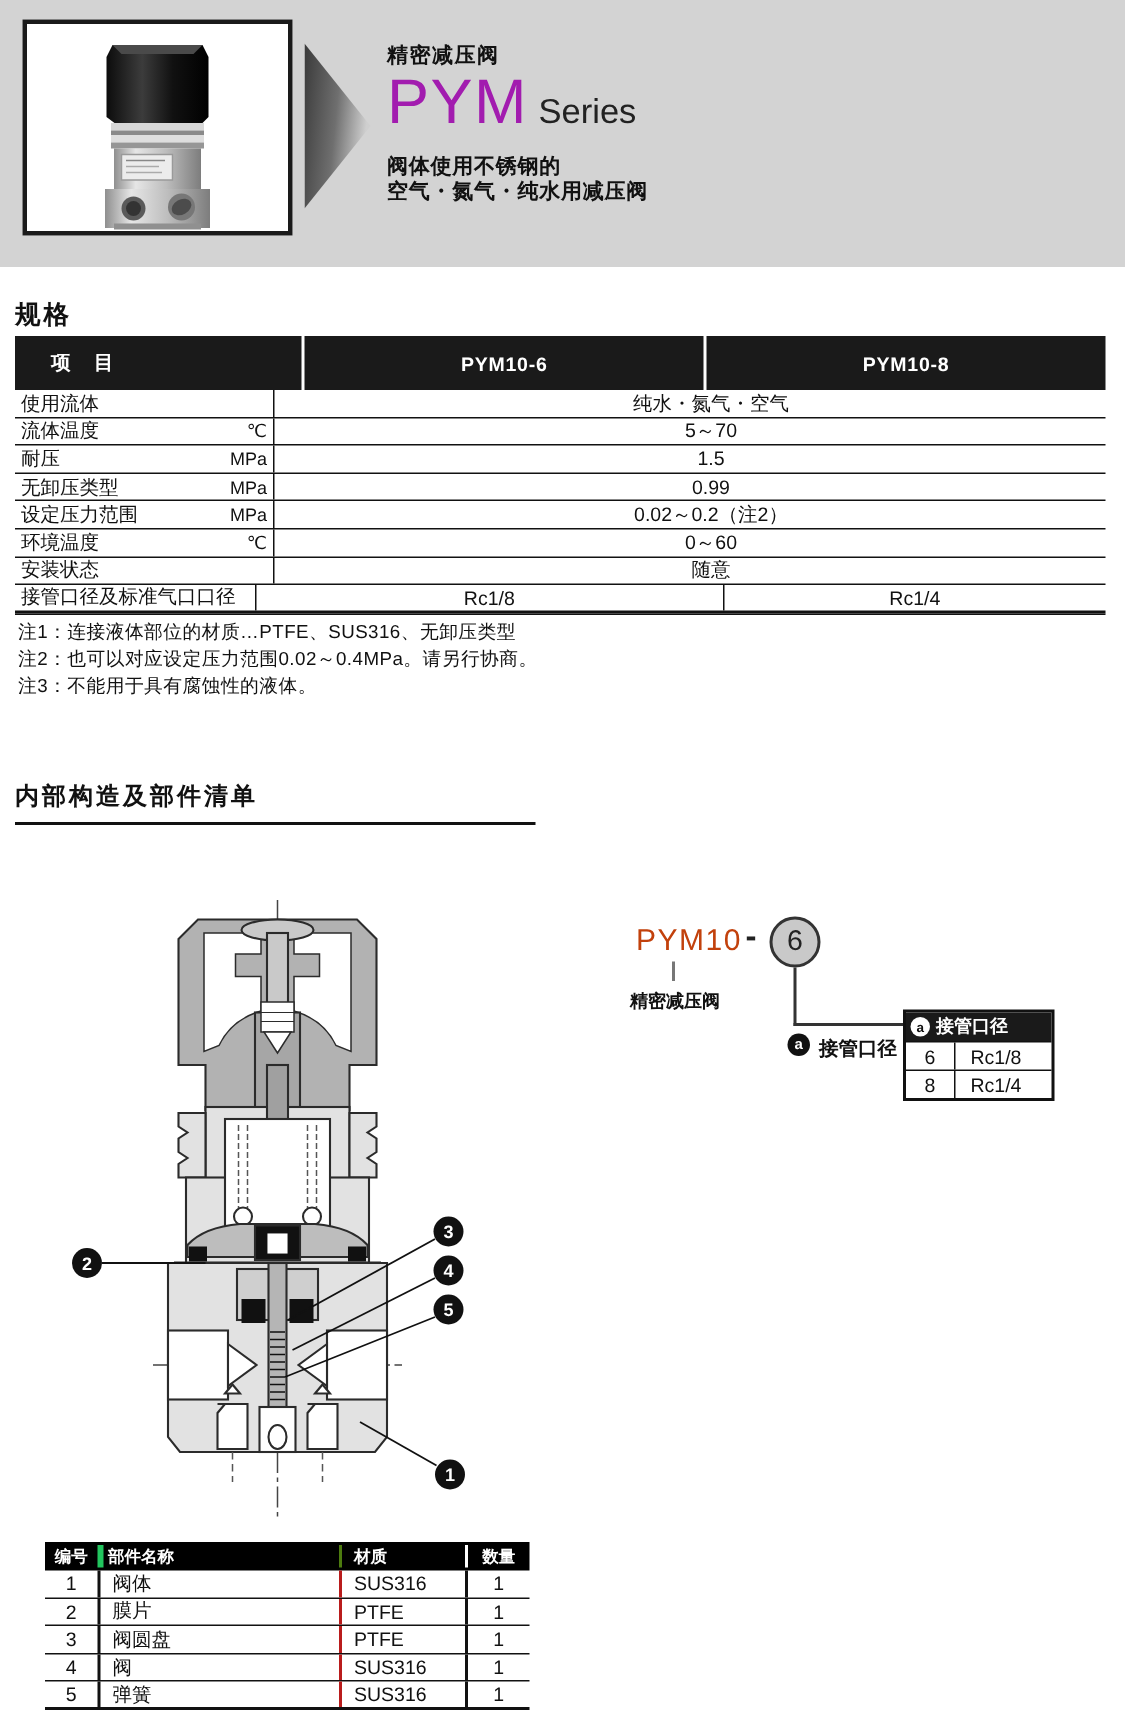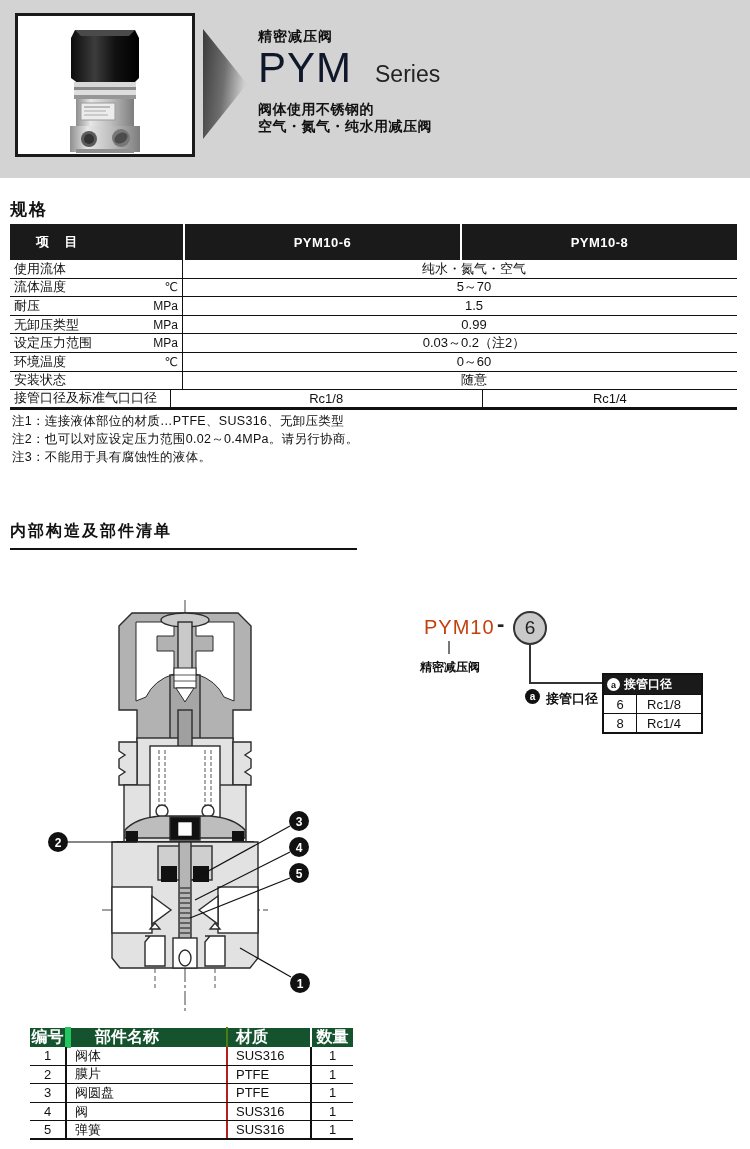--- a/index.html
+++ b/index.html
@@ -10,31 +10,31 @@
     overflow:hidden;
   }
   
   .band { position:absolute; left:0; top:0; width:750px; height:178px; background:#d3d3d3; }
   .photo-box { position:absolute; left:15px; top:13px; width:180px; height:144px;
     background:#fff; border:3px solid #1a1a1a; }
   .arrow-svg { position:absolute; left:203px; top:26px; }
   .ht { position:absolute; left:258px; top:28px; }
   .ht-cat { font-size:14px; font-weight:bold; letter-spacing:1px; margin-bottom:1px; }
   .ht-title { line-height:42px; margin-bottom:3px; white-space:nowrap; }
-  .ht-series { font-size:42px; letter-spacing:1px; color:#0f172a; }
-  .ht-series-sfx { font-size:23px; margin-left:23px; color:#222; }
+  .ht-series { font-size:42px; letter-spacing:1px; color:#a21caf; }
+  .ht-series-sfx { font-size:23px; margin-left:7px; color:#222; }
   .ht-sub { font-size:14px; font-weight:bold; line-height:17px; letter-spacing:0.5px; }
   
   .sec-title { position:absolute; font-size:16px; font-weight:bold; letter-spacing:2px;
     border-bottom:2px solid #111; padding-bottom:6px; }
   .spec-title { position:absolute; left:10px; top:198px; font-size:17px; font-weight:bold; letter-spacing:2px; }
   
   .spec-table { position:absolute; left:10px; top:224px; width:727px; border-bottom:1px solid #111; }
   .spec-head { display:flex; height:36px; background:#1a1a1a; color:#fff; font-size:13px; font-weight:bold; }
-  .sh1 { width:173px; display:flex; align-items:center; padding-left:26px; letter-spacing:6px; }
+  .sh1 { width:173px; display:flex; align-items:center; padding-left:0; letter-spacing:6px;margin-left:24px; }
   .sh2,.sh3 { width:277px; display:flex; align-items:center; justify-content:center; border-left:2px solid #fff; letter-spacing:0.5px; }
   .spec-row { display:flex; height:18.6px; border-bottom:1.5px solid #111; align-items:stretch; font-size:13px;gap:28px; }
   .spec-row:last-child { border-bottom:2.5px solid #111; }
   .sc1 { width:173px; border-right:1.5px solid #111; display:flex; align-items:center; justify-content:space-between; padding:0 4px 0 4px; }
   .sc1 .unit { font-size:12px; }
   .sval { flex:1; display:flex; align-items:center; justify-content:center; }
   .sval2 { width:276px; display:flex; align-items:center; justify-content:center; }
   .sval2 + .sval2 { border-left:1.5px solid #111; }
   .notes { position:absolute; left:12px; top:413px; font-size:12.5px; line-height:17.8px; letter-spacing:0.3px; }
   
@@ -56,23 +56,23 @@
   .opt-head { display:flex; align-items:center; height:19px; background:#1a1a1a; color:#fff;
     font-size:12px; font-weight:bold; padding-left:3px; }
   .opt-head .mk { width:13px; height:13px; border-radius:50%; background:#fff; color:#111;
     font-size:9px; font-weight:bold; display:flex; align-items:center; justify-content:center; margin-right:4px; }
   .opt-row { display:flex; height:19px; border-top:1.5px solid #111; font-size:13px; align-items:center; }
   .opt-c1 { width:33px; text-align:center; border-right:1.5px solid #111; height:100%;
     display:flex; align-items:center; justify-content:center; }
   .opt-c2 { flex:1; padding-left:10px; }
   
   .parts-table { position:absolute; left:30px; top:1028px; width:323px; }
-  .parts-head { display:flex; height:19px; background:#14532d; color:#fff; font-size:16px; font-weight:bold; align-items:center;justify-content:center; }
+  .parts-head { display:flex; height:19px; background:#000000; color:#fff; font-size:11px; font-weight:bold; align-items:center;justify-content:center; }
   .ph1 { width:35px; text-align:center; }
-  .ph2 { width:161px; padding-left:24px; border-left:6px solid #22c55e; }
+  .ph2 { width:161px; padding-left:3px; border-left:4px solid #22c55e; }
   .ph3 { width:84px; padding-left:8px; border-left:2px solid #4d7c0f; }
   .ph4 { width:43px; text-align:center; border-left:2px solid #fff; }
   .parts-row { display:flex; height:18.6px; border-bottom:1.5px solid #111; font-size:13px; align-items:stretch; }
   .parts-row:last-child { border-bottom:2.5px solid #111; }
   .pc1 { width:35px; display:flex; align-items:center; justify-content:center; }
   .pc2 { width:161px; display:flex; align-items:center; padding-left:8px; border-left:2px solid #111; }
   .pc3 { width:84px; display:flex; align-items:center; padding-left:8px; border-left:2px solid #b91c1c; }
   .pc4 { width:43px; display:flex; align-items:center; justify-content:center; border-left:2px solid #111; }
 </style>
 </head>
@@ -170,21 +170,21 @@
           <span>无卸压类型</span>
           <span class="unit">MPa</span>
         </div>
       <div class="sval">0.99</div>
     </div>
     <div class="spec-row">
       <div class="sc1">
           <span>设定压力范围</span>
           <span class="unit">MPa</span>
         </div>
-      <div class="sval">0.03～0.2（注2）</div>
+      <div class="sval">0.02～0.2（注2）</div>
     </div>
     <div class="spec-row">
       <div class="sc1">
           <span>环境温度</span>
           <span class="unit">℃</span>
         </div>
       <div class="sval">0～60</div>
     </div>
     <div class="spec-row">
       <div class="sc1">

